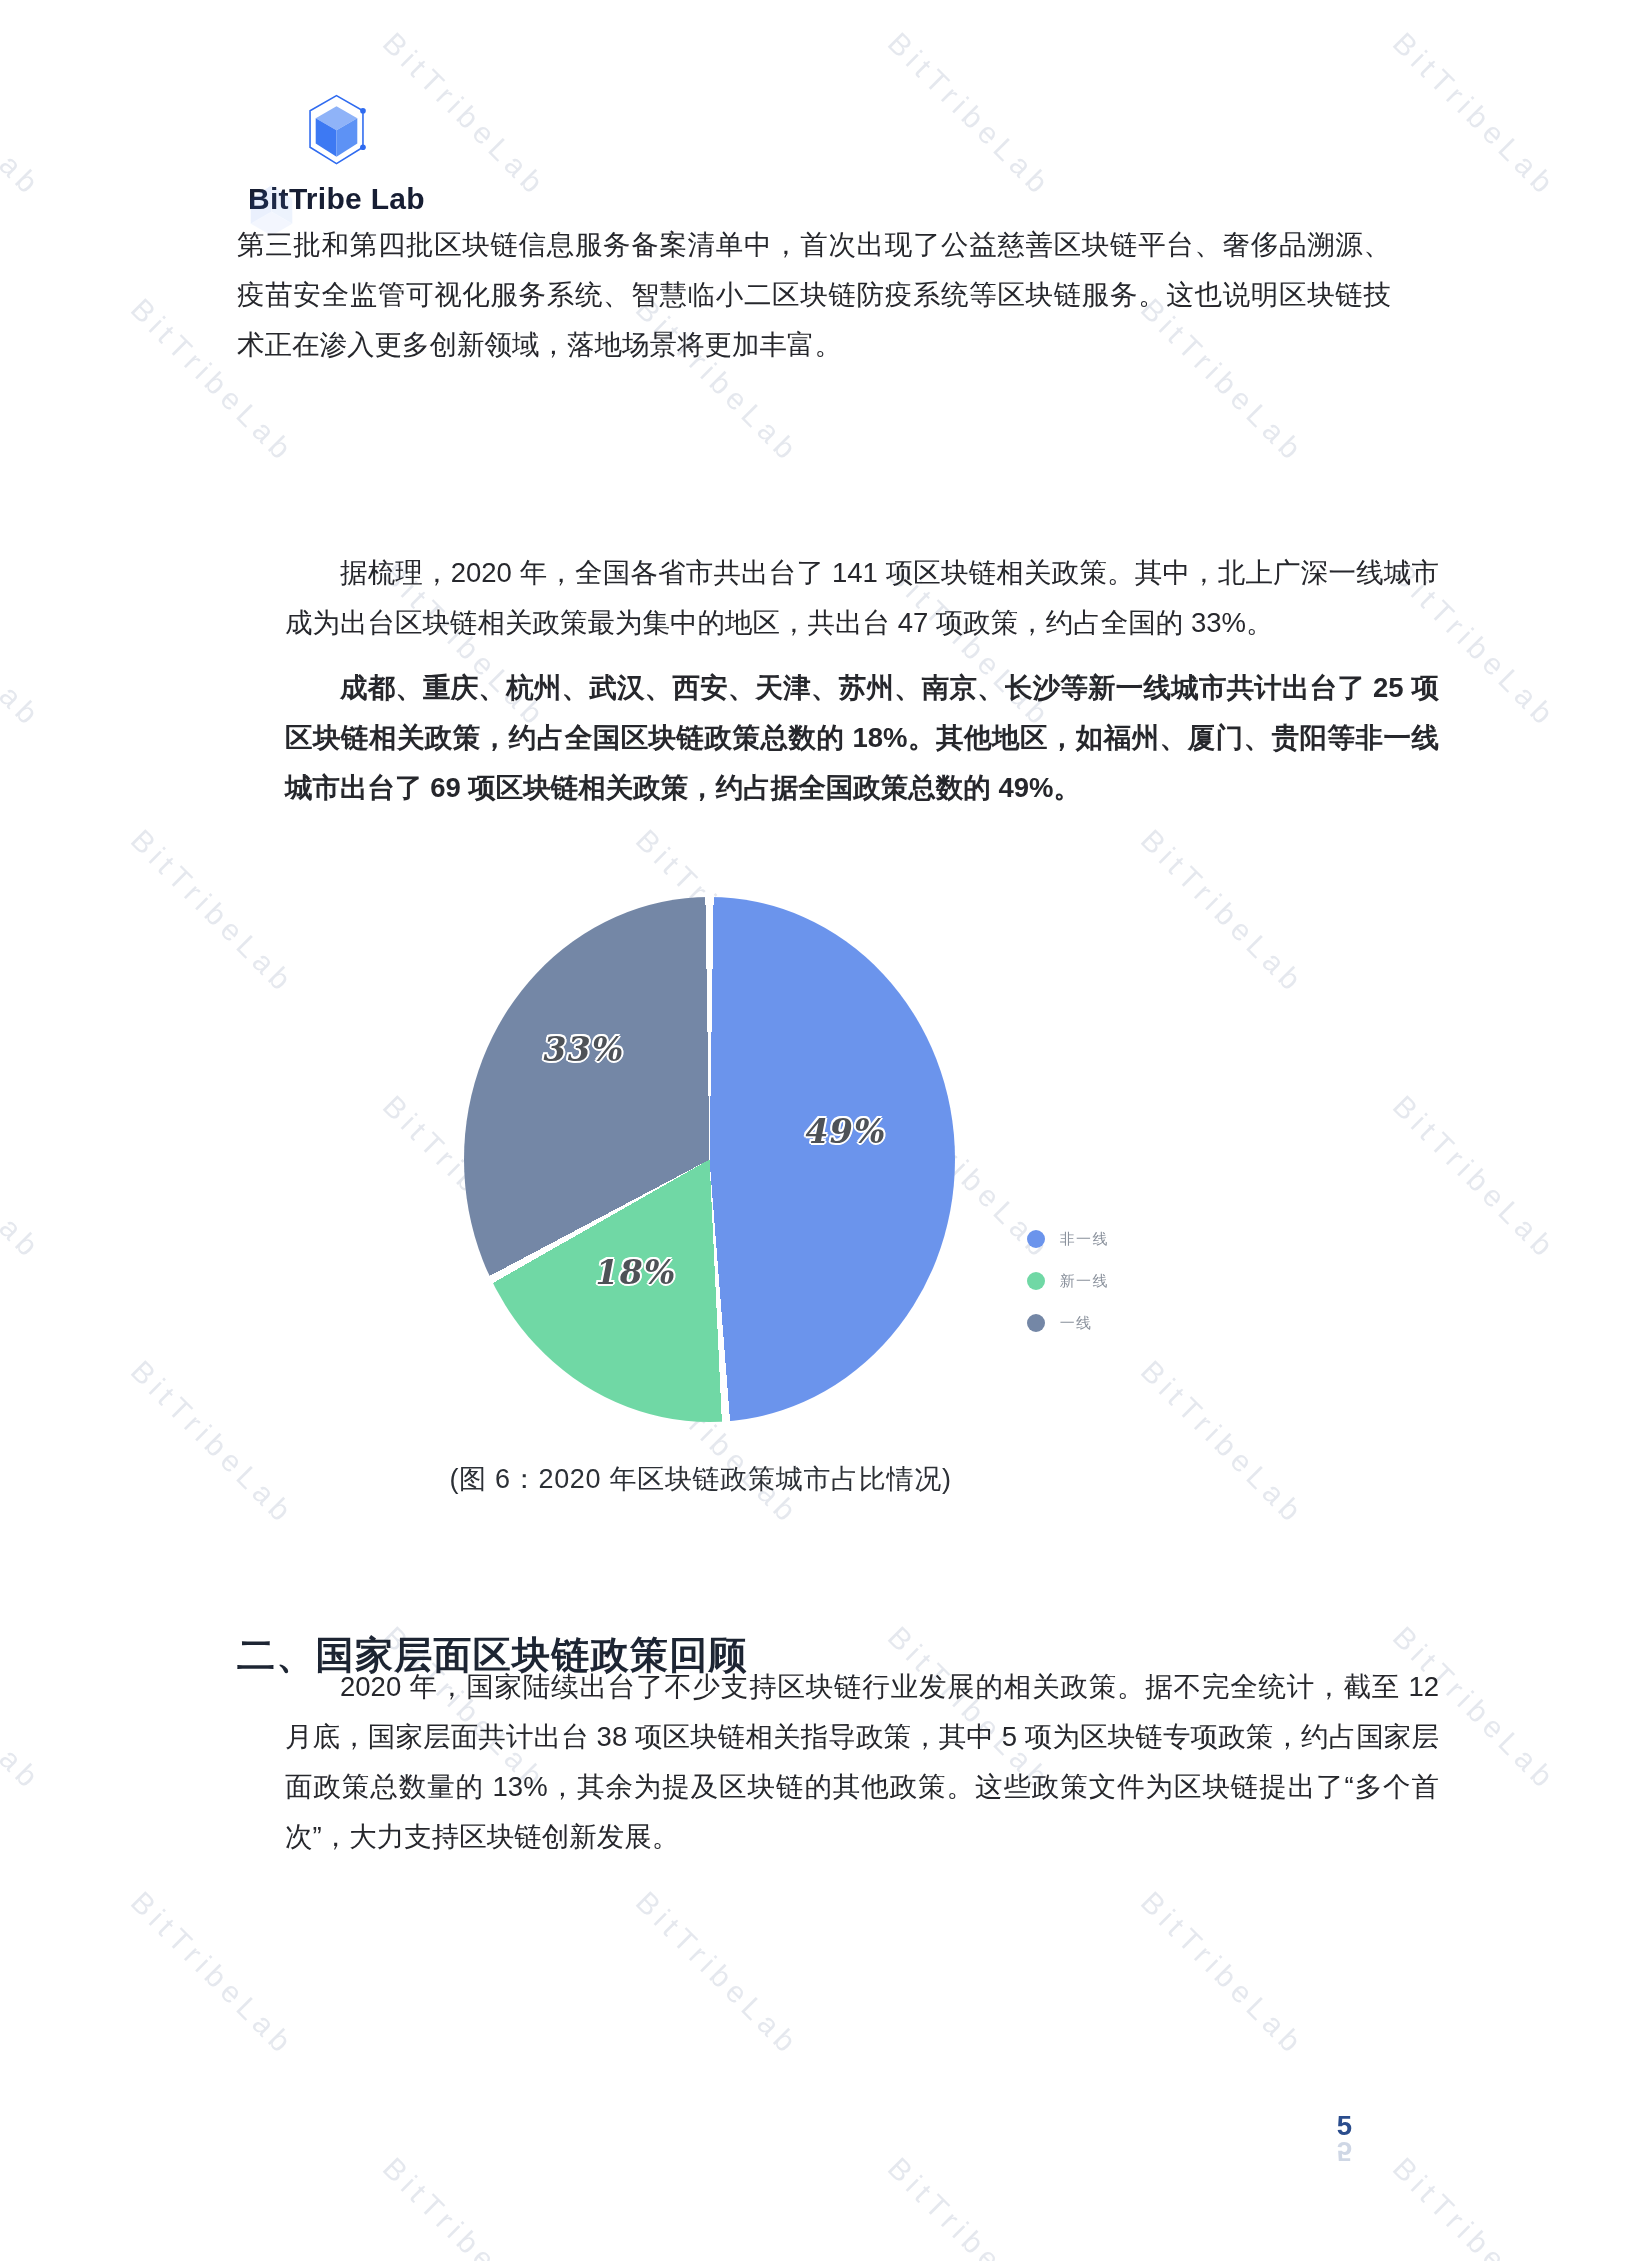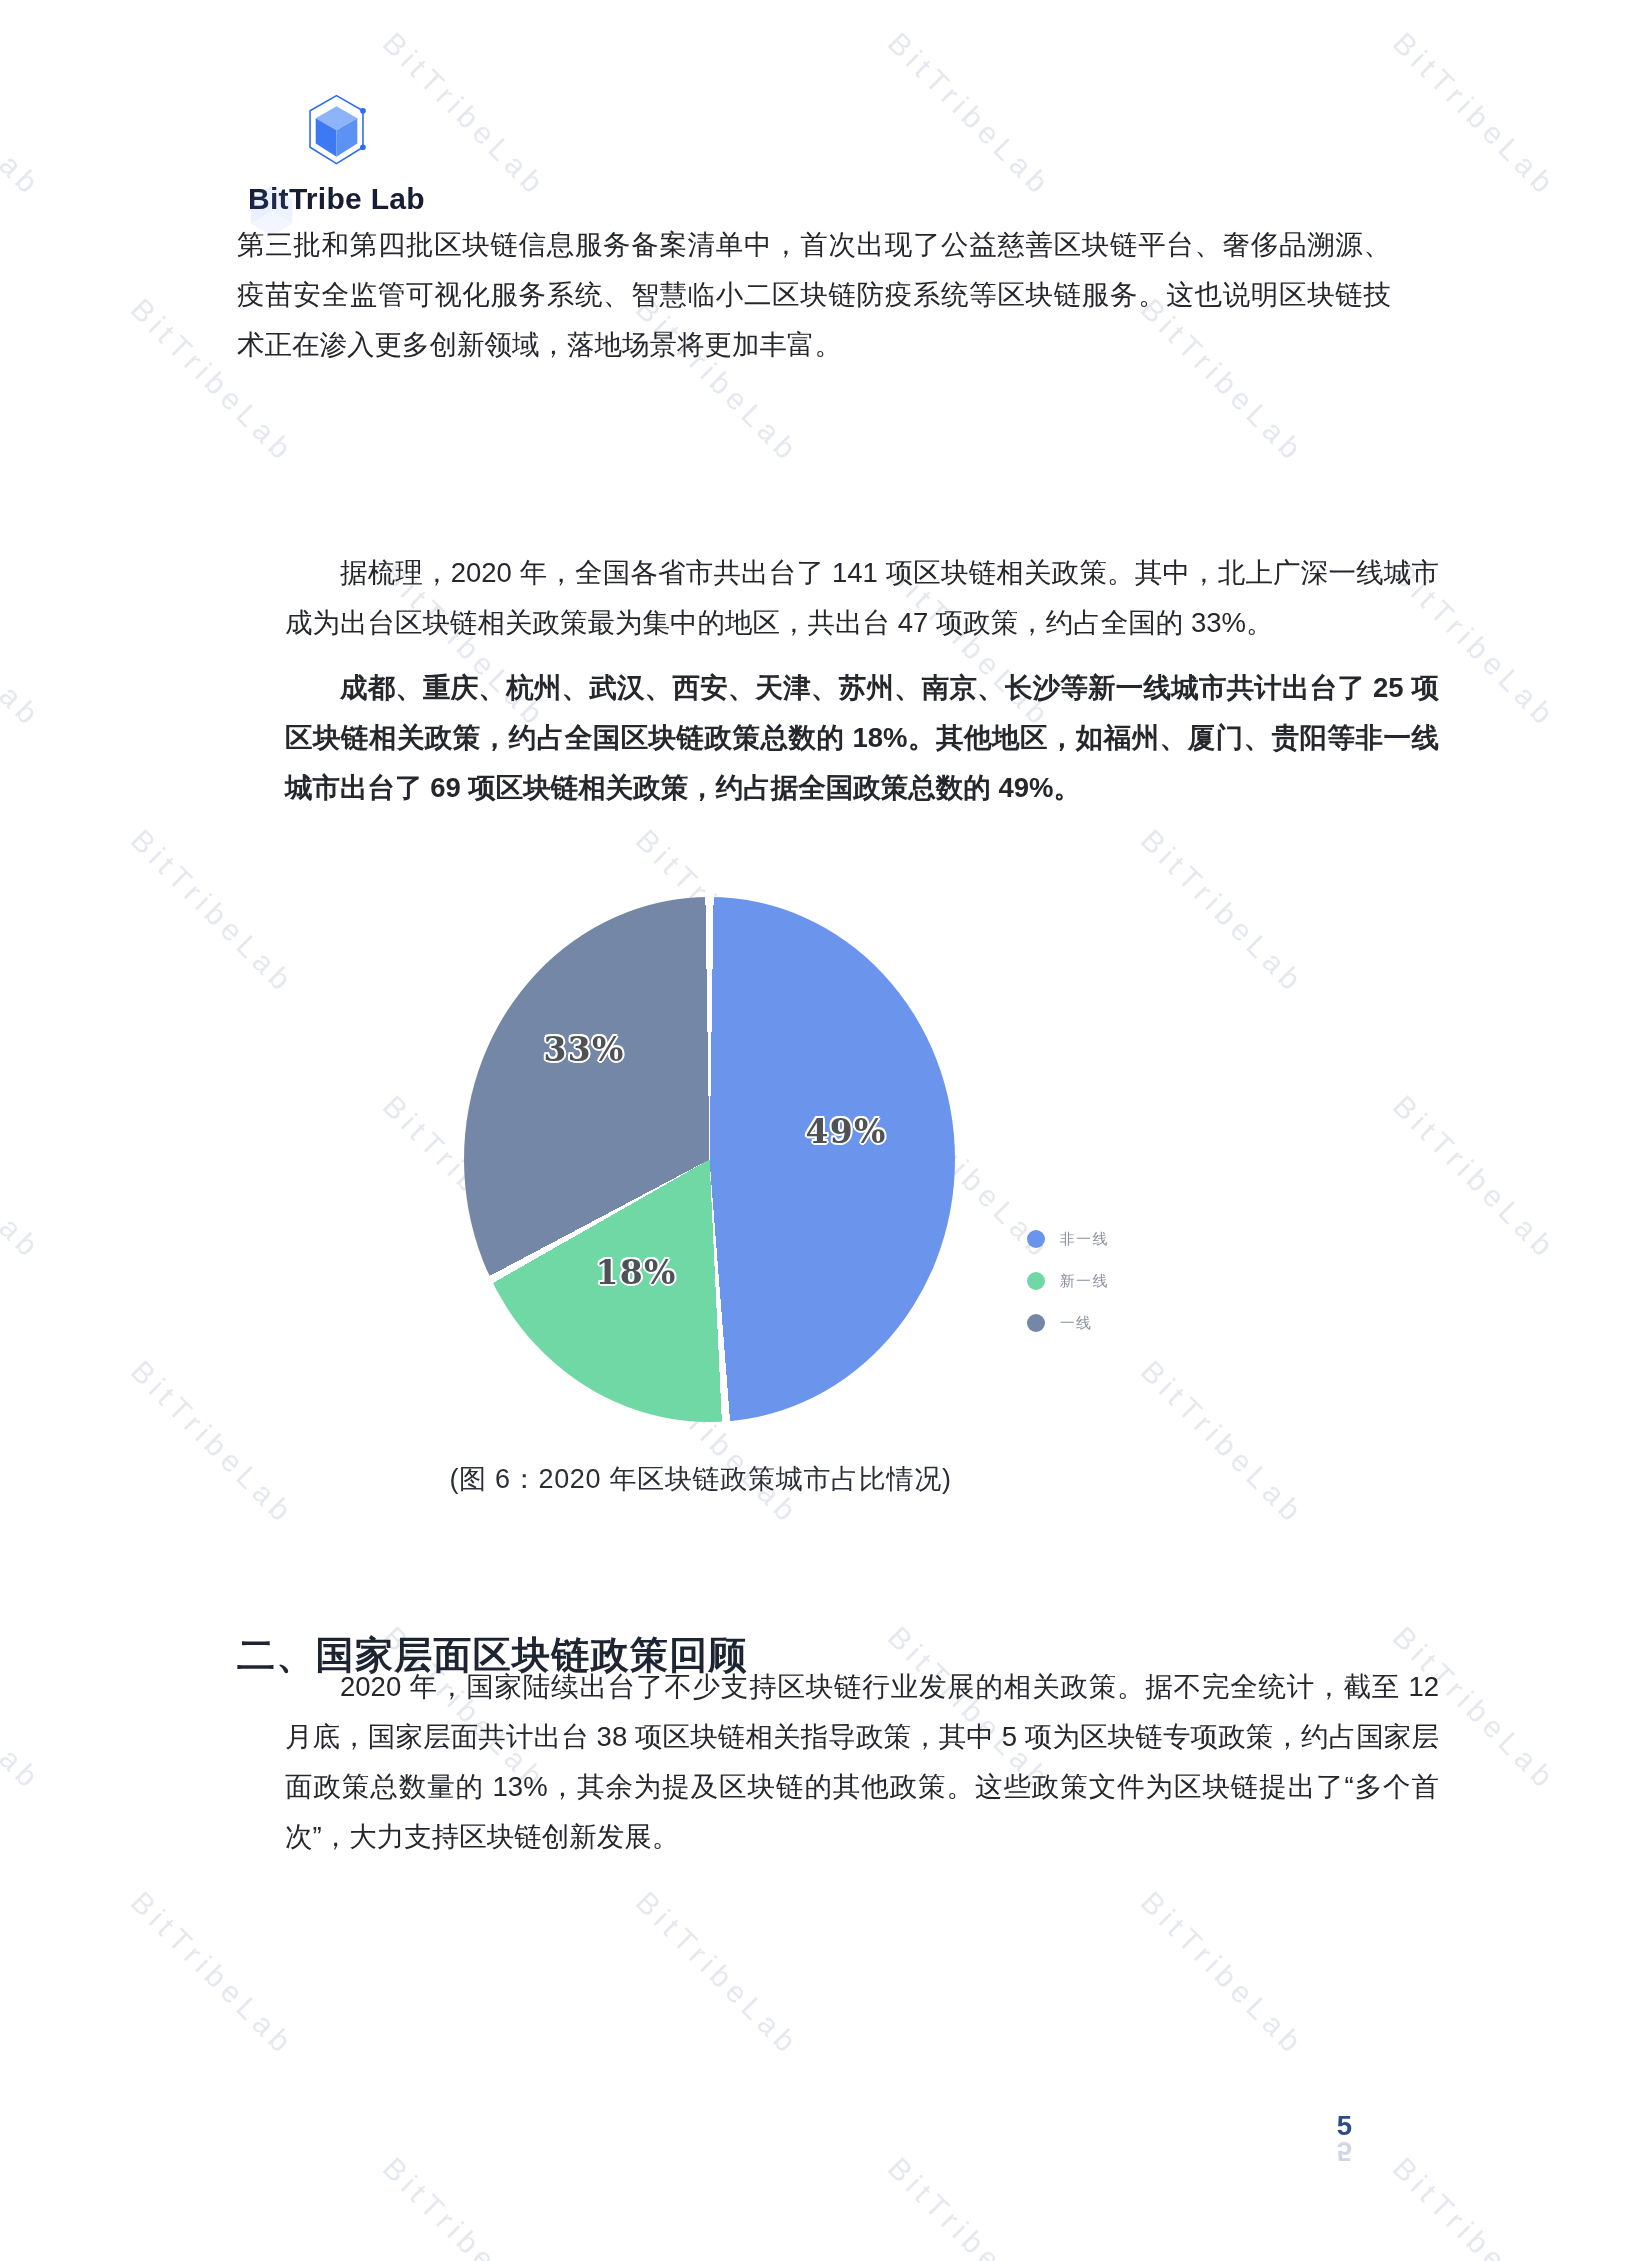--- a/index.html
+++ b/index.html
@@ -52,20 +52,21 @@
   
   .pie {
     position:absolute; left:464px; top:897px;
     width:491px; height:525px;
     border-radius:50%;
   }
   .pie-label {
     position:absolute;
     transform: translate(-50%,-50%);
     font-family: "DejaVu Serif", serif;
+    font-style: italic;
     font-weight: 700;
     font-size: 33px;
     color: #4e5257;
     text-shadow: -1.3px -1.3px 0 #fff, 1.3px -1.3px 0 #fff, -1.3px 1.3px 0 #fff, 1.3px 1.3px 0 #fff,
                  -2px 0 0 #fff, 2px 0 0 #fff, 0 -2px 0 #fff, 0 2px 0 #fff;
     letter-spacing: 1.3px;
   }
   .legend { position:absolute; left:1027px; top:1218px; }
   .legend-row { display:flex; align-items:center; gap:14.4px; height:42px; }
   .legend-dot { width:18.4px; height:18.4px; border-radius:50%; flex:0 0 auto; }

